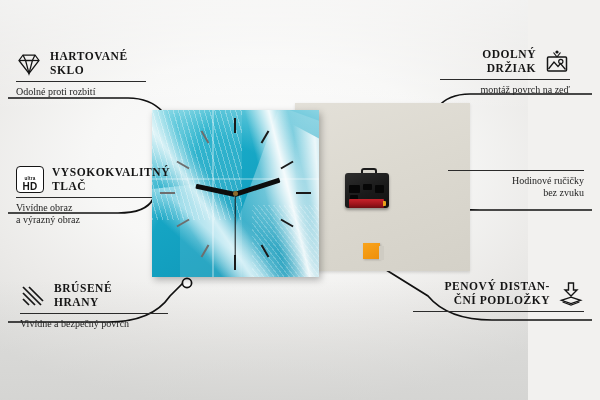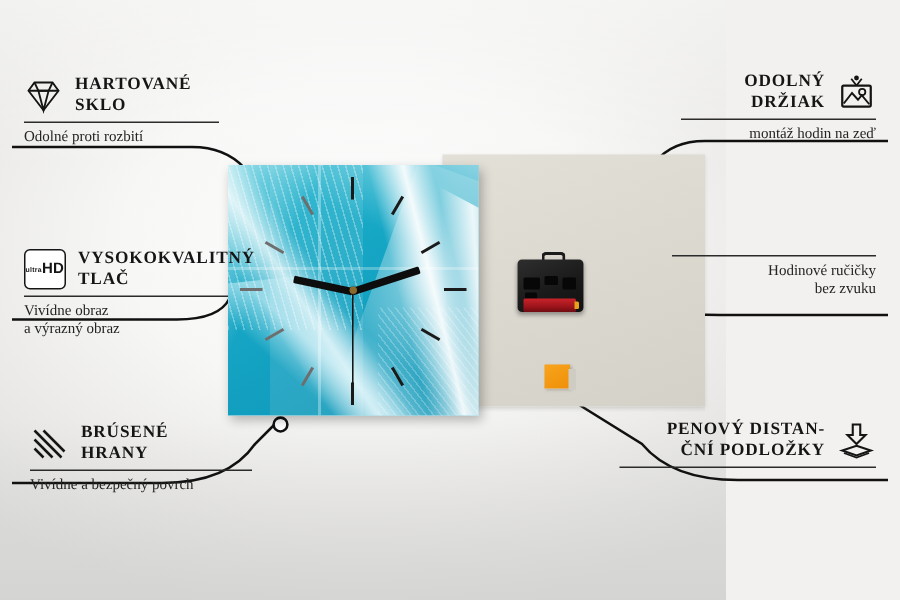--- a/index.html
+++ b/index.html
@@ -5,20 +5,21 @@
   html,body{margin:0;padding:0;}
   body{
     width:600px;height:400px;overflow:hidden;
     font-family:"Liberation Serif",serif;
     background:#f2f1ef;
   }
   #stage{
     position:relative;width:484px;height:400px;
     background:
       radial-gradient(ellipse 78% 62% at 50% 40%, #fdfdfd 0%, #f7f7f6 42%, #ebeae8 72%, #dededc 100%);
+    padding-left: 44px;
   }
   #stage:before{
     content:"";position:absolute;inset:0;
     background:linear-gradient(180deg, rgba(255,255,255,.55) 0%, rgba(255,255,255,0) 28%, rgba(255,255,255,0) 70%, rgba(205,205,203,.55) 100%);
     pointer-events:none;
   }
   .svg-layer{position:absolute;left:0;top:0;width:600px;height:400px;}
 
   
   .photo-panel{
@@ -122,21 +123,21 @@
   .f-desc{
     font-family:Liberation Serif, serif;
     font-size:10px;line-height:12.2px;color:#242424;
   }
   .feat.right .f-desc{text-align:right;}
 
   .ic{width:26px;height:26px;flex:0 0 26px;display:block;}
 
   .hd-ic{
     width:26px;height:25px;flex:0 0 26px;border:1.6px solid #151515;border-radius:4px;
-    display:flex;flex-direction:row;align-items:center;justify-content:flex-start;
+    display:flex;flex-direction:column;align-items:center;justify-content:flex-end;
     background:#fff;
   }
   .hd-ultra{font-family:"Liberation Sans",sans-serif;font-size:4.6px;font-weight:bold;
             letter-spacing:.2px;color:#151515;line-height:5px;}
   .hd-hd{font-family:"Liberation Sans",sans-serif;font-size:10px;font-weight:bold;
          letter-spacing:.2px;color:#151515;line-height:11px;}
 </style>
 </head>
 <body>
 
@@ -262,39 +263,39 @@
         <div>BRÚSENÉ</div>
         <div>HRANY</div>
       </div>
     </div>
     <div class="f-rule" style="width:148px;"></div>
     <div class="f-desc">
       <div>Vivídne a bezpečný povrch</div>
     </div>
   </div>
 
-  <div class="feat right" style="left:454px;top:48px;width:130px;">
+  <div class="feat right" style="left:440px;top:48px;width:130px;">
     <div class="hrow">
       <span class="ic">
         <svg viewBox="0 0 26 26" width="26" height="26" fill="none" stroke="#151515" stroke-width="1.5">
           <rect x="3.5" y="8" width="19" height="14" rx="1"></rect>
           <path d="M13,8 L9.5,3.5 M13,8 L16.5,3.5" stroke-width="1.2"></path>
           <circle cx="13" cy="3" r="1.6" fill="#151515" stroke="none"></circle>
           <path d="M4.5,20 L10,13 L14,17.5 L16.5,14.5 L21.5,20.5" stroke-width="1.3"></path>
           <circle cx="16.8" cy="12.4" r="2.1" stroke-width="1.2"></circle>
         </svg>
       </span>
       <div class="f-title">
         <div>ODOLNÝ</div>
         <div>DRŽIAK</div>
       </div>
     </div>
     <div class="f-rule" style="width:130px;"></div>
     <div class="f-desc">
-      <div>montáž hodin na zeď</div>
+      <div>montáž povrch na zeď</div>
     </div>
   </div>
 
   <div class="feat right" style="left:448px;top:166px;width:136px;">
     <div class="f-rule" style="width:136px;"></div>
     <div class="f-desc">
       <div>Hodinové ručičky</div>
       <div>bez zvuku</div>
     </div>
   </div>

